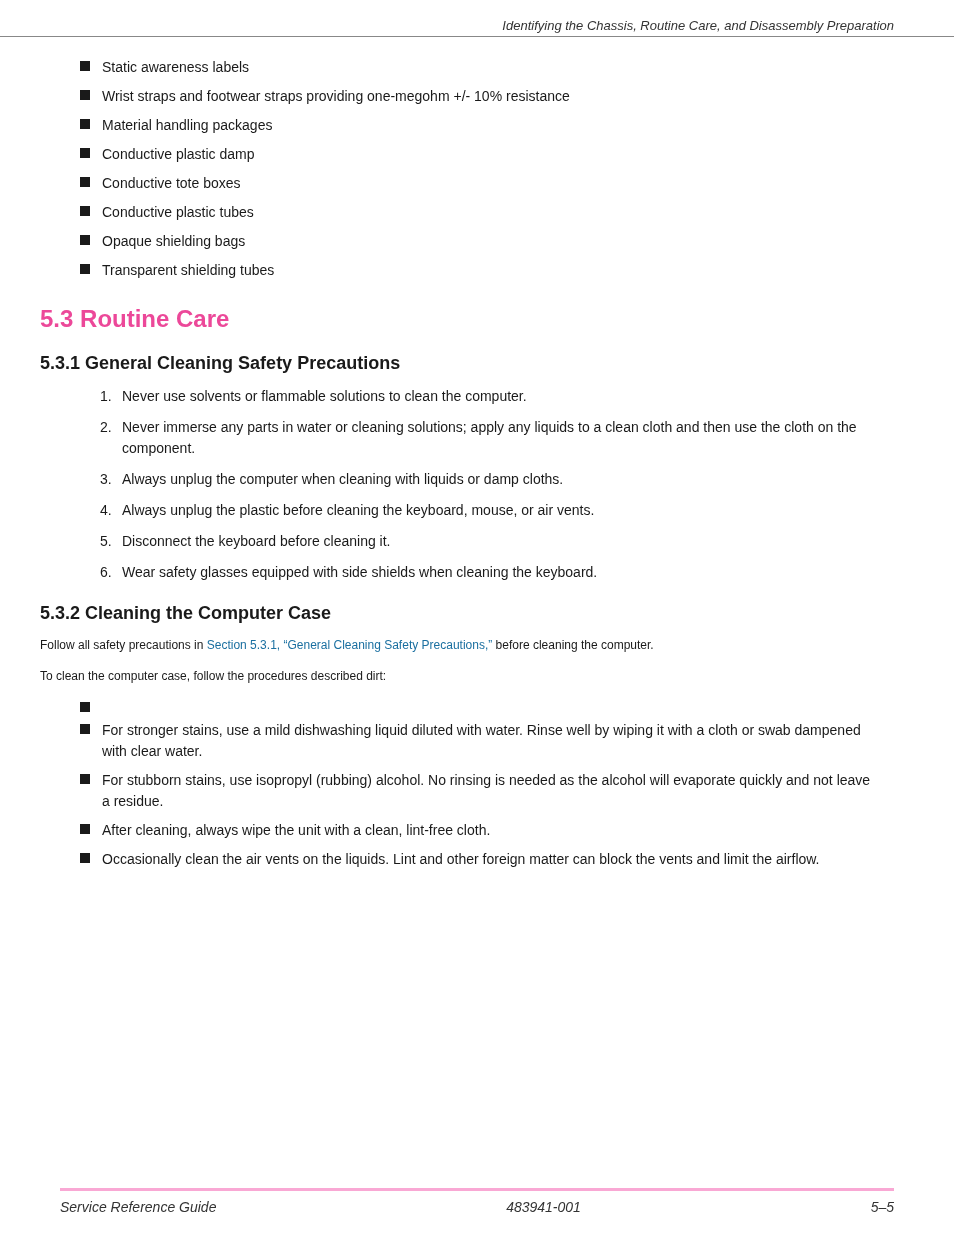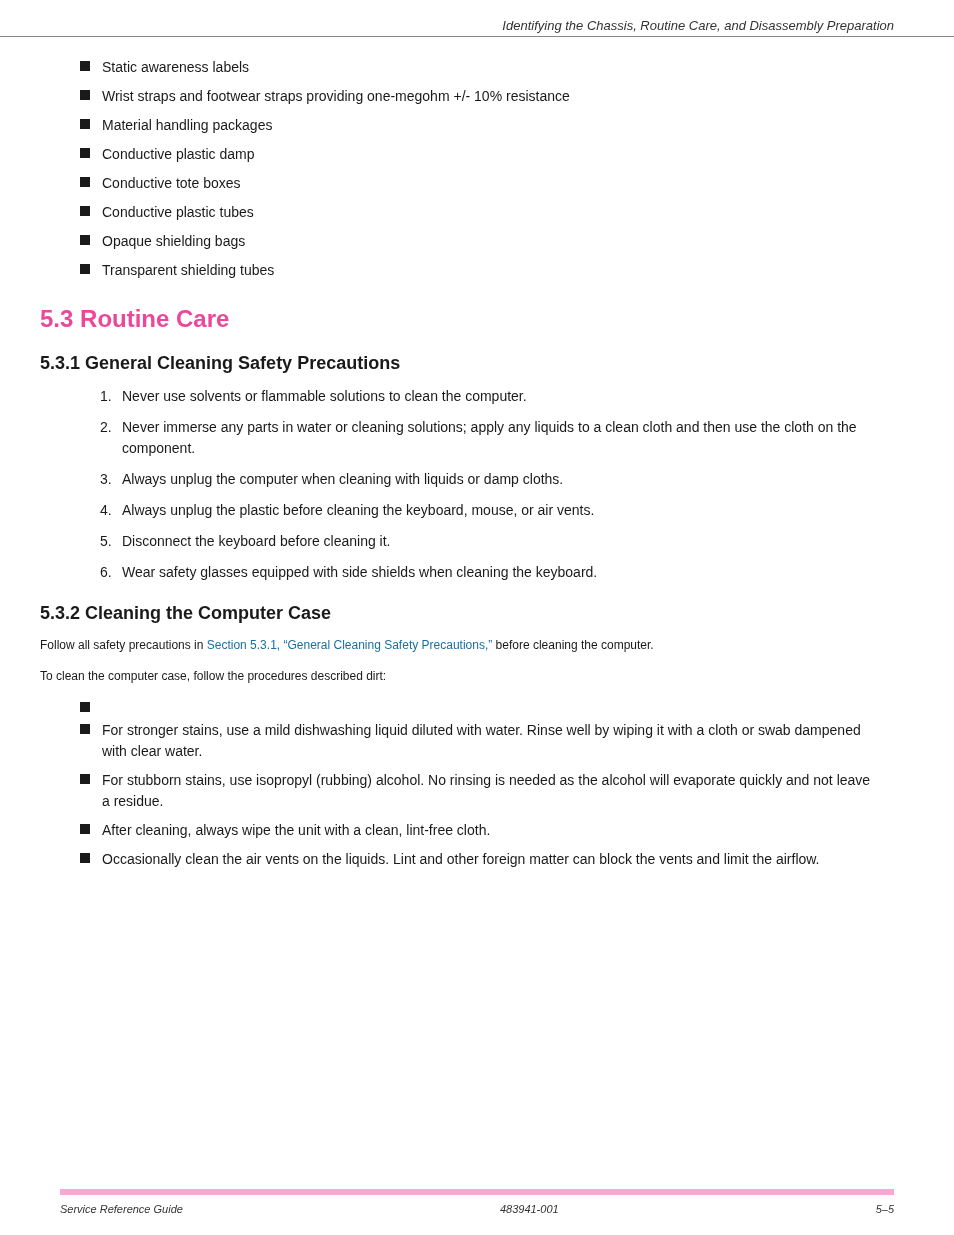--- a/index.html
+++ b/index.html
@@ -115,25 +115,25 @@
       color: #1a6fa0;
       text-decoration: none;
     }
 
     
     .page-footer {
       position: absolute;
       bottom: 20px;
       left: 60px;
       right: 60px;
-      border-top: 6px solid #f9a8d4;
+      border-top: 3px solid #f9a8d4;
       padding-top: 8px;
       display: flex;
       justify-content: space-between;
-      font-size: 11px;
+      font-size: 14px;
       color: #333;
       font-style: italic;
     }
   </style>
 </head>
 <body>
 
 <div class="page">
 
   <div class="page-header">

